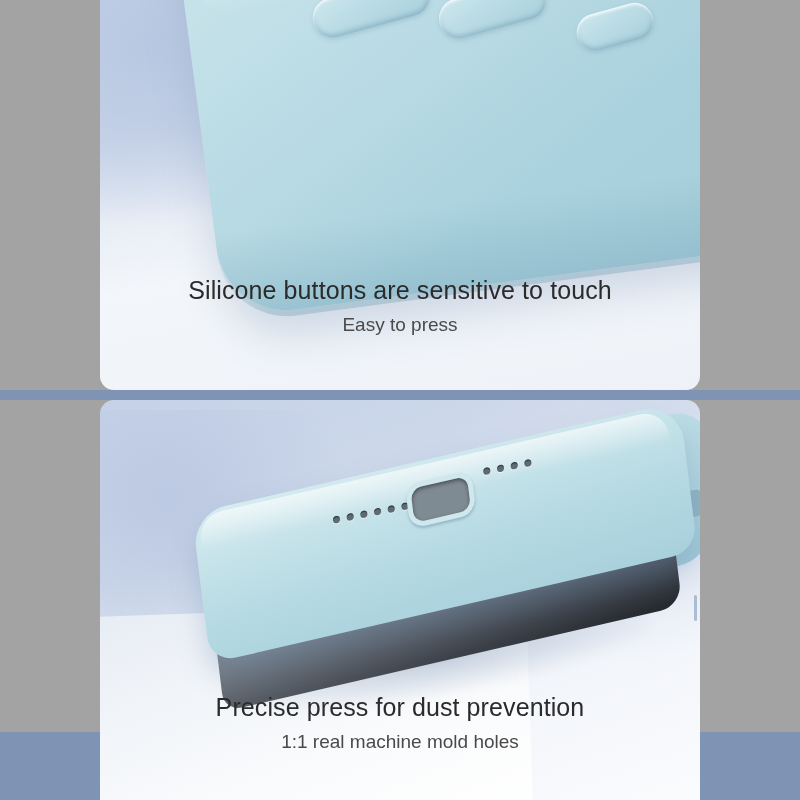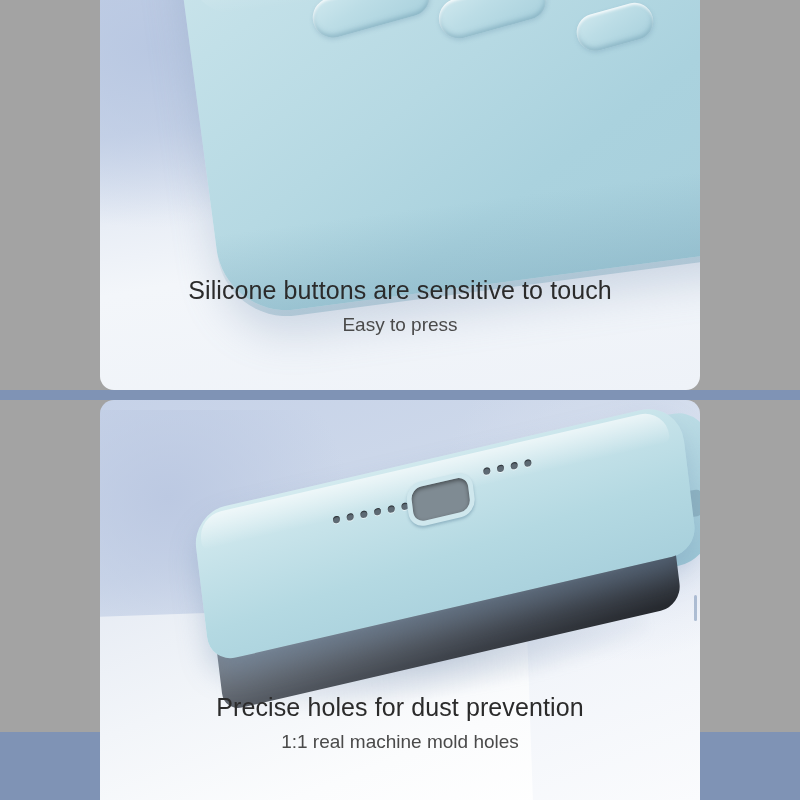--- a/index.html
+++ b/index.html
@@ -311,18 +311,18 @@
           <span></span>
           <span></span>
         </div>
         <div id="port"></div>
       </div>
     </div>
 
     <div id="p2-seam"></div>
 
     <div id="p2-captions">
-      <div class="cap-main">Precise holes for dust prevention</div>
+      <div class="cap-main">Precise press for dust prevention</div>
       <div class="cap-sub">1:1 real machine mold holes</div>
     </div>
   </div>
 
 </div>
 
 </body></html>

